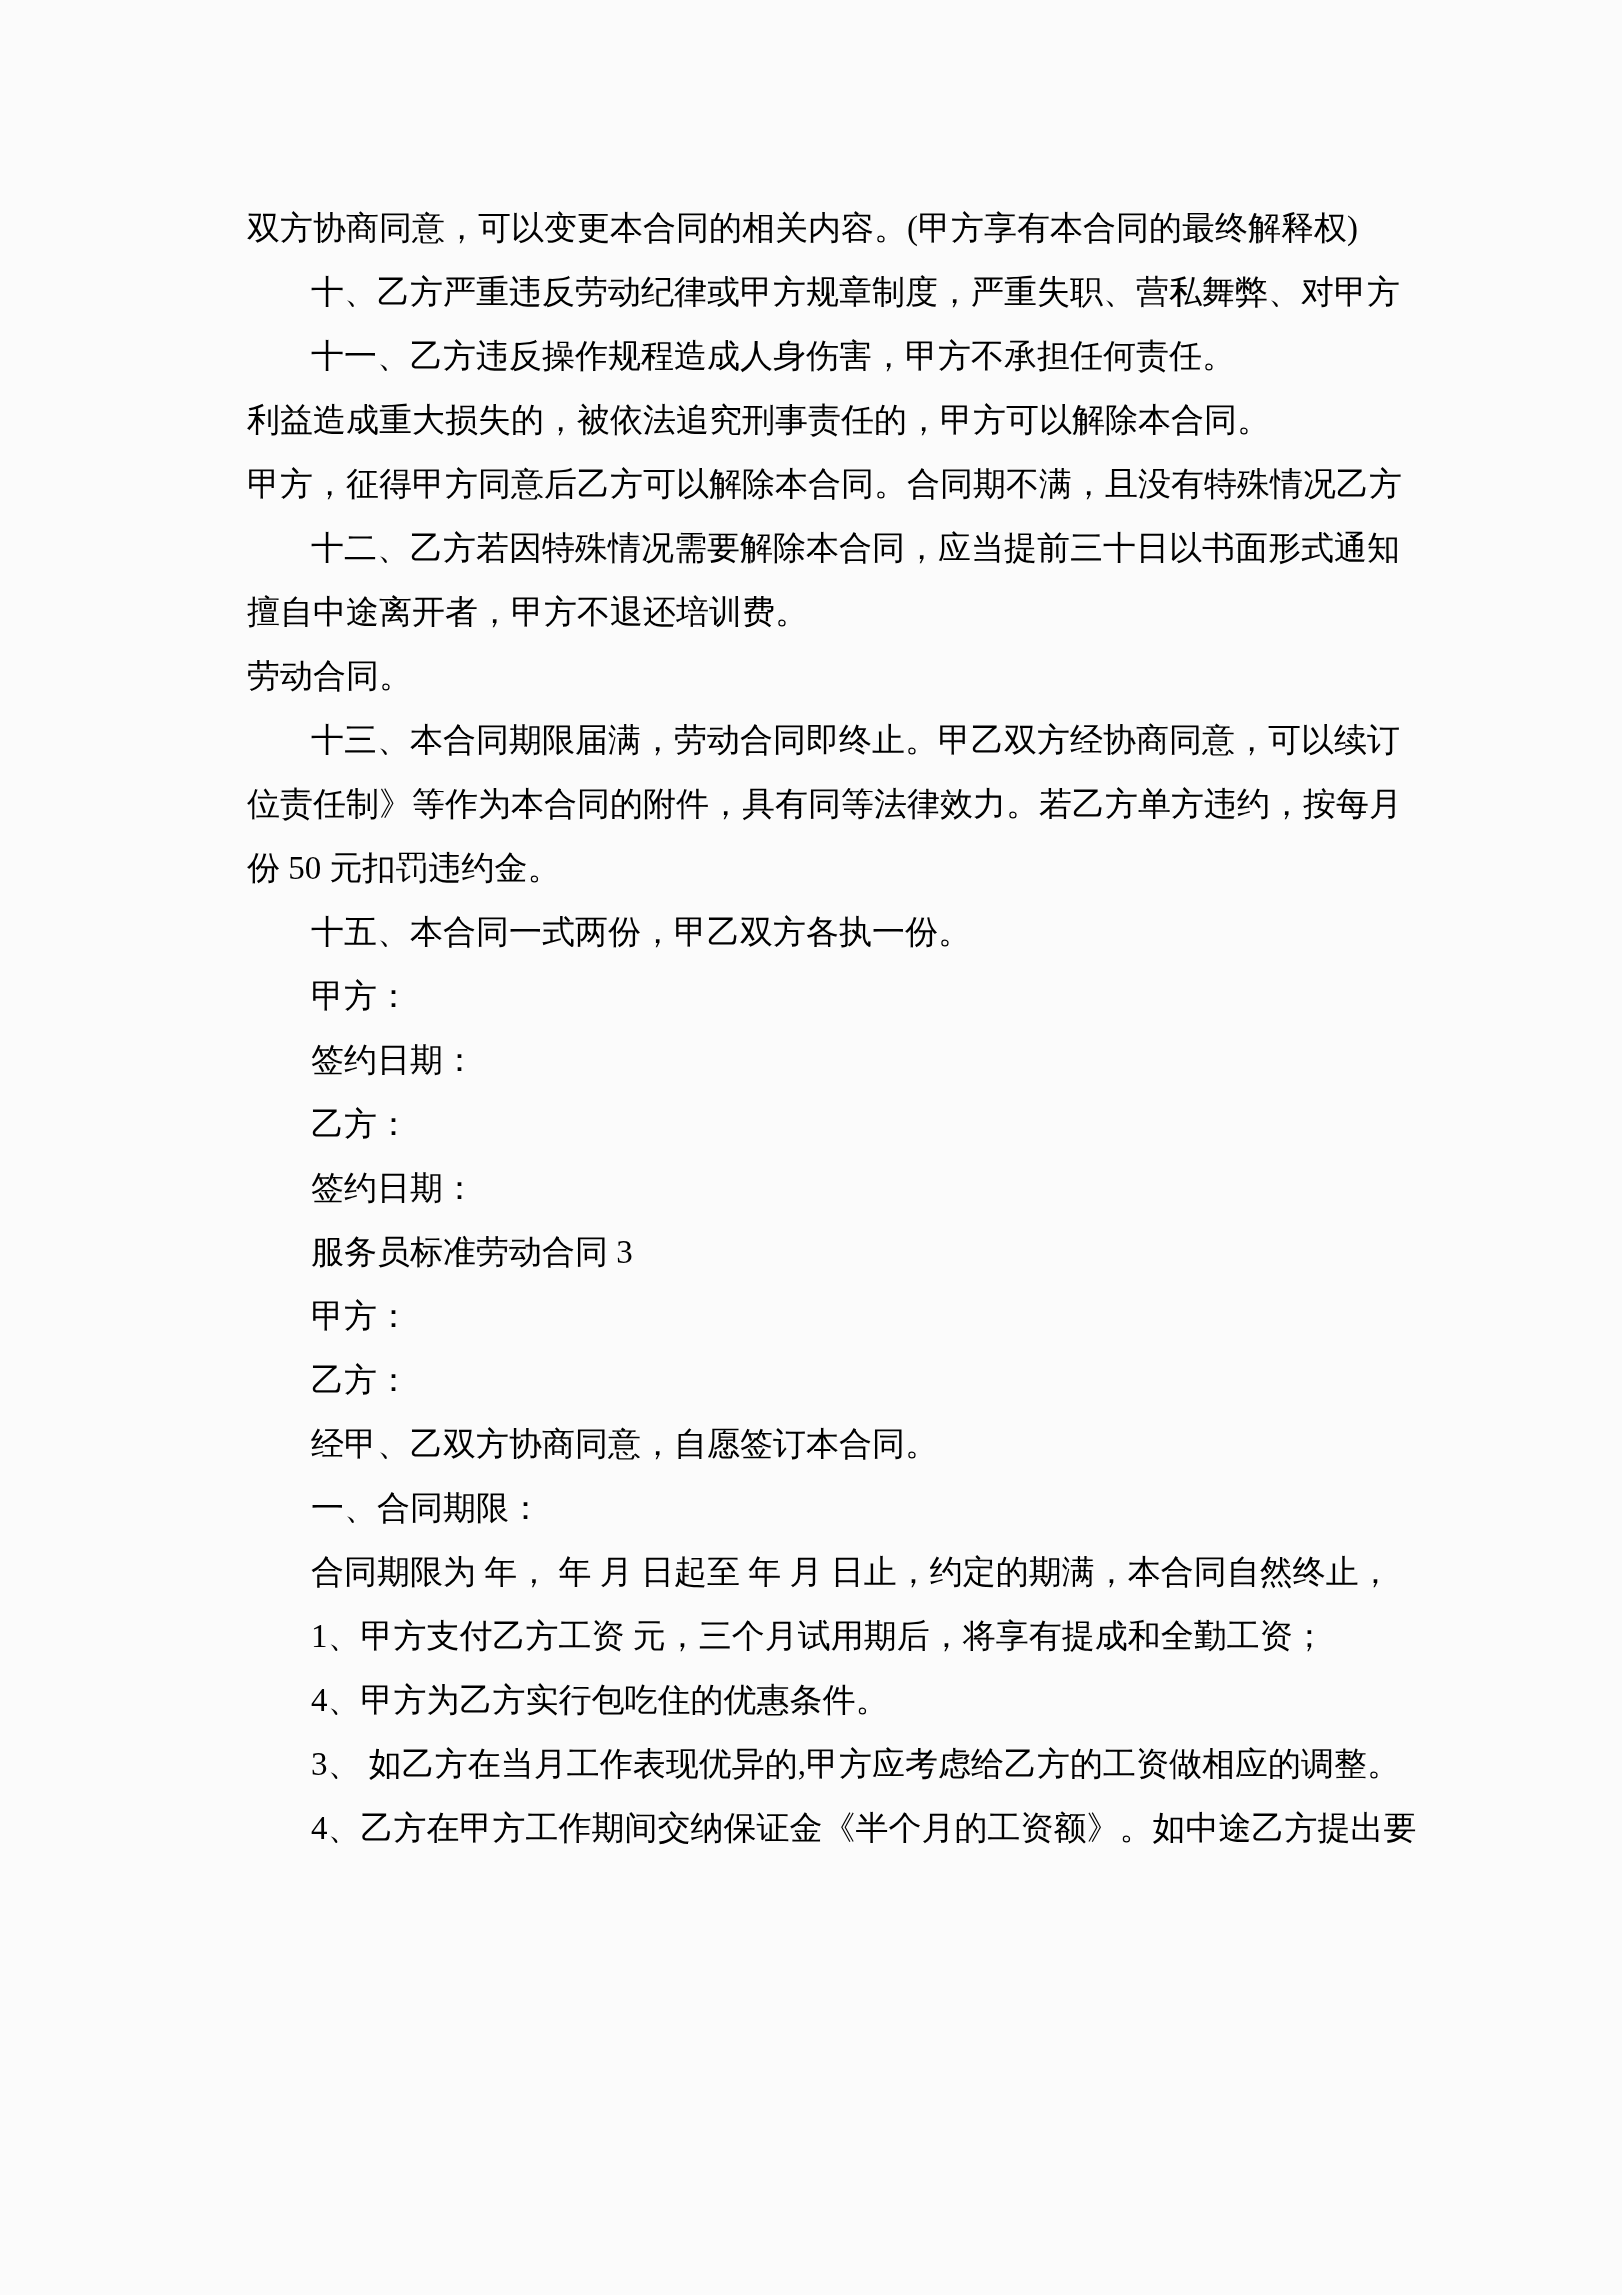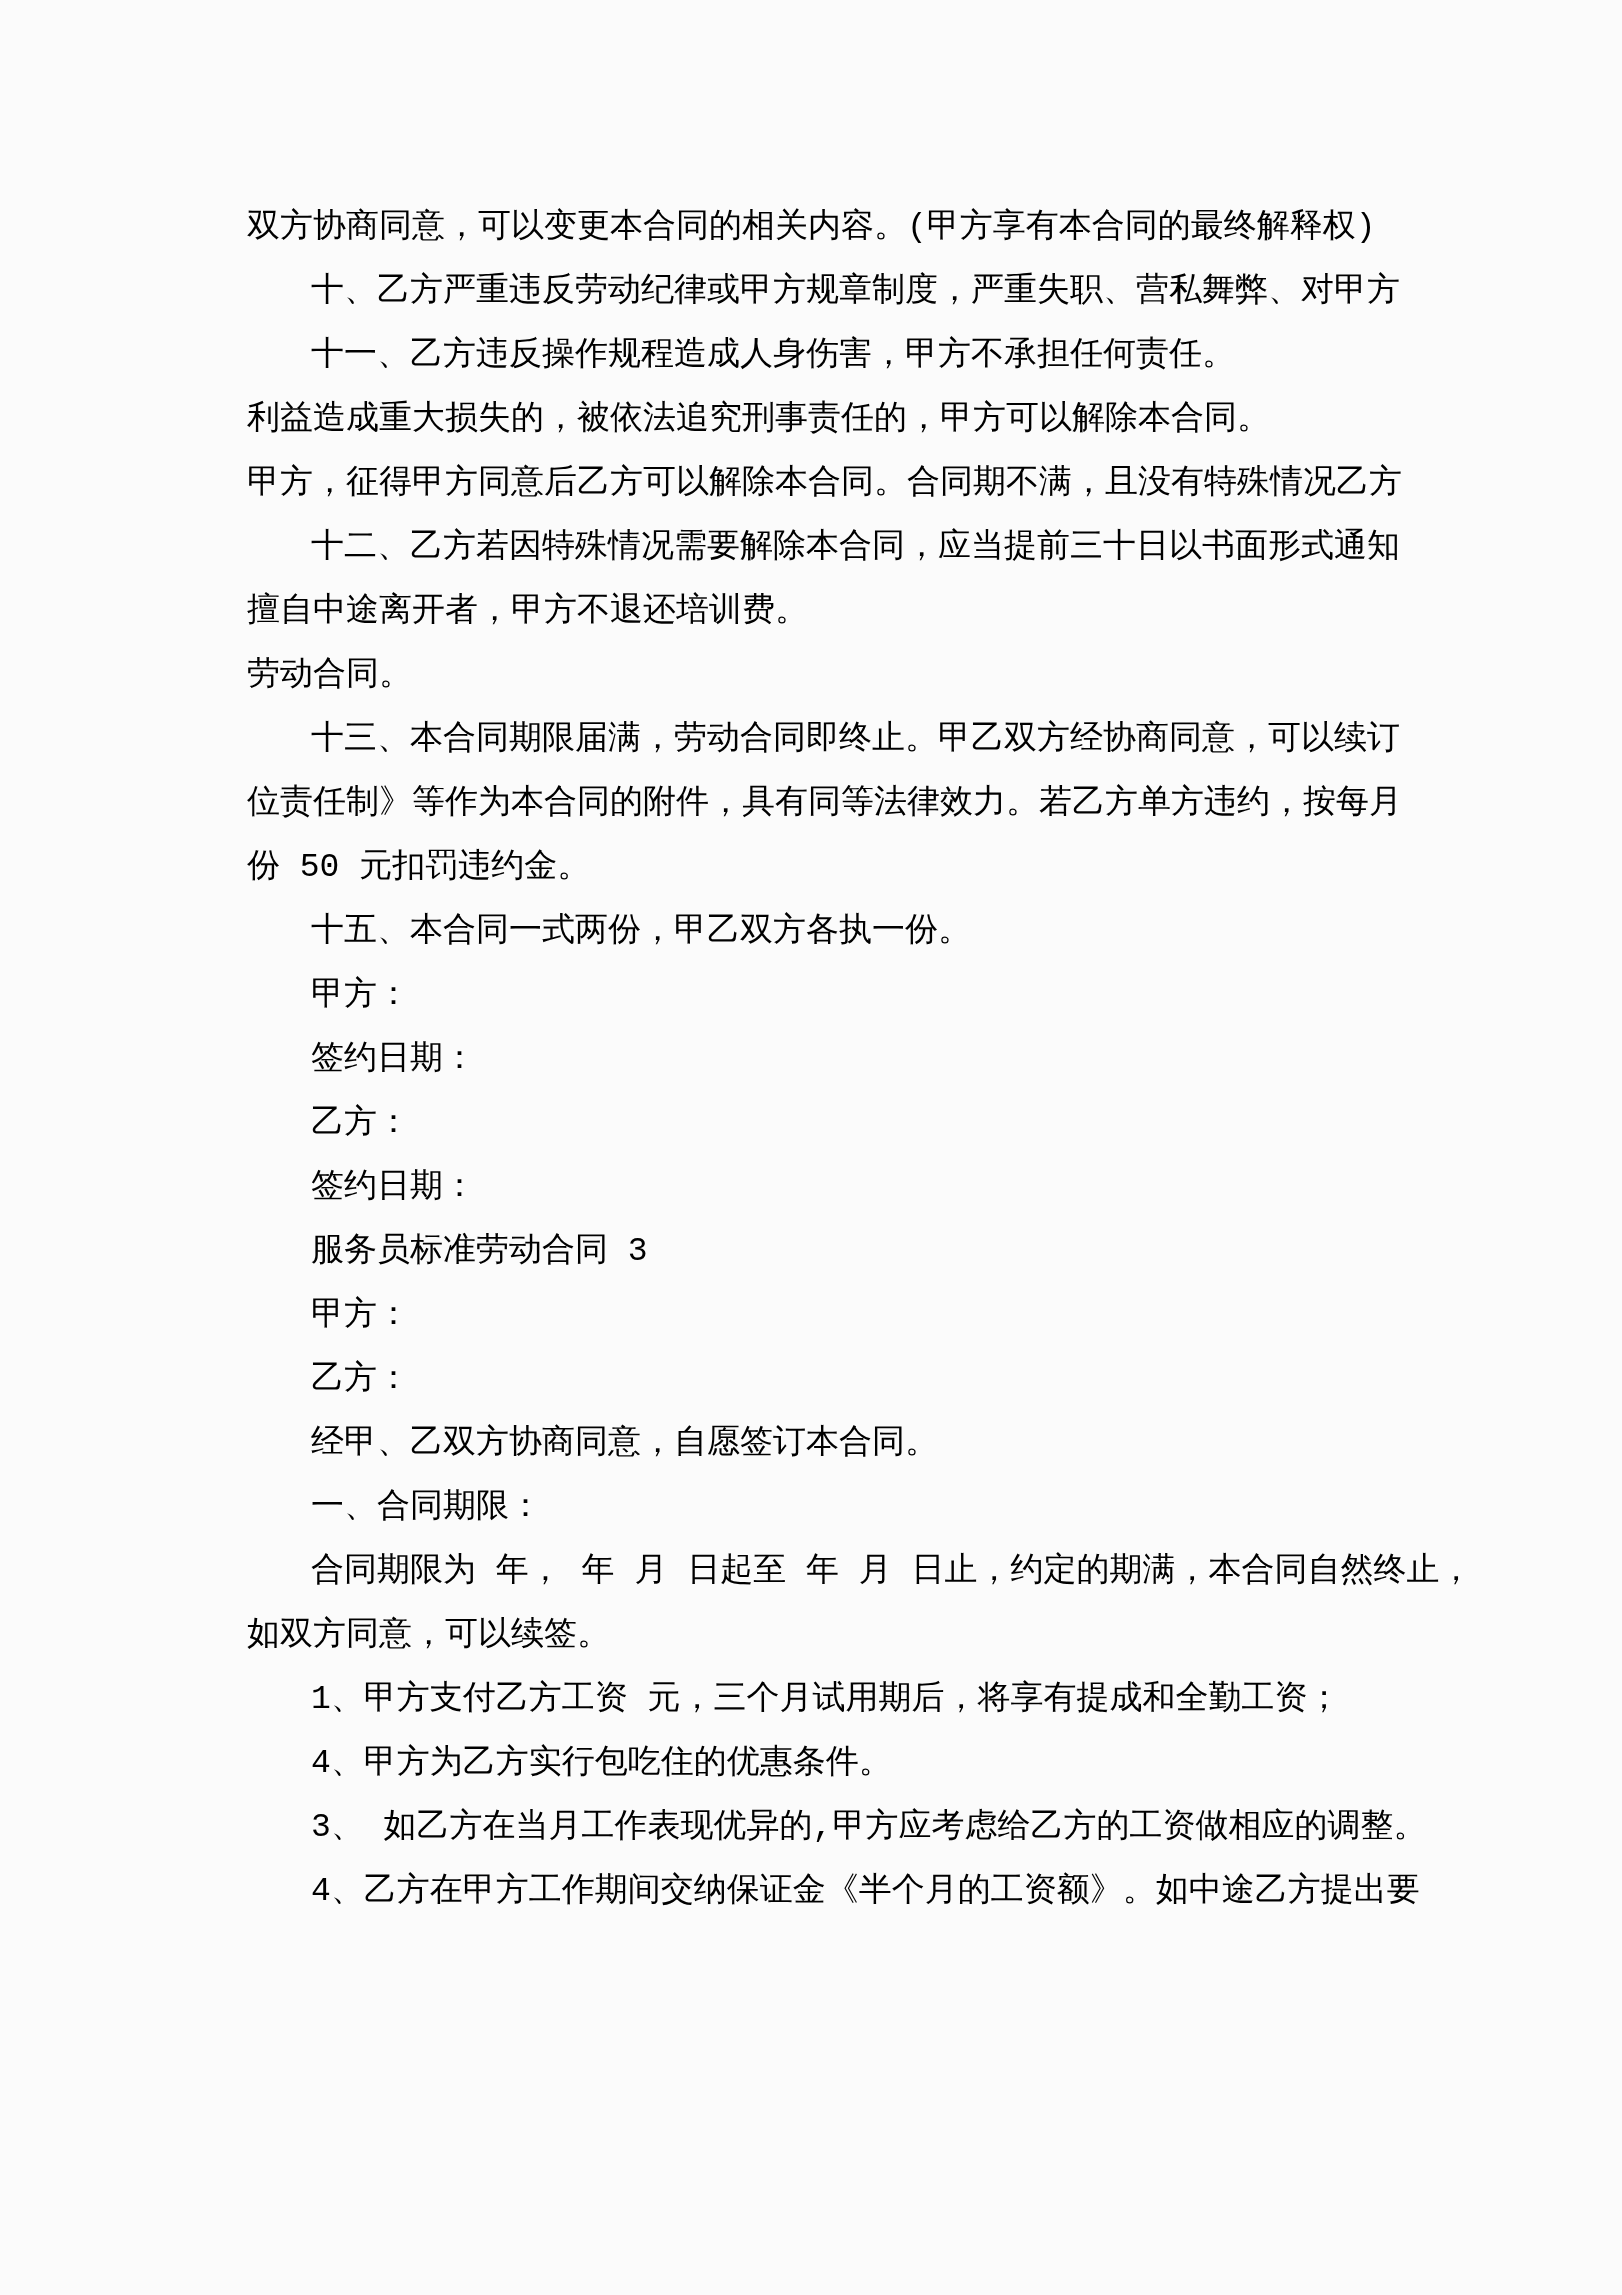--- a/index.html
+++ b/index.html
@@ -5,21 +5,21 @@
   html, body {
     margin: 0;
     padding: 0;
   }
   .page {
     position: relative;
     width: 1623px;
     height: 2295px;
     background: #fbfbfb;
     overflow: hidden;
-    font-family: Liberation Mono, monospace;
+    font-family: Liberation Serif, serif;
   }
   .text-block {
     position: absolute;
     left: 247px;
     top: 196px;
     width: 1127px;
     font-size: 33px;
     line-height: 64px;
     color: #000000;
   }
@@ -51,20 +51,19 @@
       <div class="line indent">甲方：</div>
       <div class="line indent">签约日期：</div>
       <div class="line indent">乙方：</div>
       <div class="line indent">签约日期：</div>
       <div class="line indent">服务员标准劳动合同 3</div>
       <div class="line indent">甲方：</div>
       <div class="line indent">乙方：</div>
       <div class="line indent">经甲、乙双方协商同意，自愿签订本合同。</div>
       <div class="line indent">一、合同期限：</div>
       <div class="line indent">合同期限为 年， 年 月 日起至 年 月 日止，约定的期满，本合同自然终止，</div>
-      <div class="line">如双方同意，可以续签。</div>
       <div class="line indent">1、甲方支付乙方工资 元，三个月试用期后，将享有提成和全勤工资；</div>
       <div class="line indent">4、甲方为乙方实行包吃住的优惠条件。</div>
       <div class="line indent">3、 如乙方在当月工作表现优异的,甲方应考虑给乙方的工资做相应的调整。</div>
       <div class="line indent">4、乙方在甲方工作期间交纳保证金《半个月的工资额》。如中途乙方提出要</div>
     </div>
 </div>
 
 
 </body></html>

